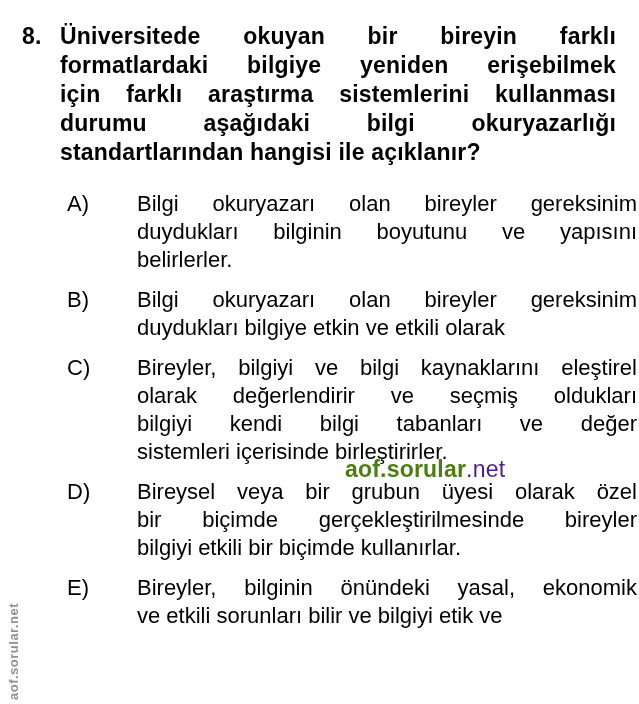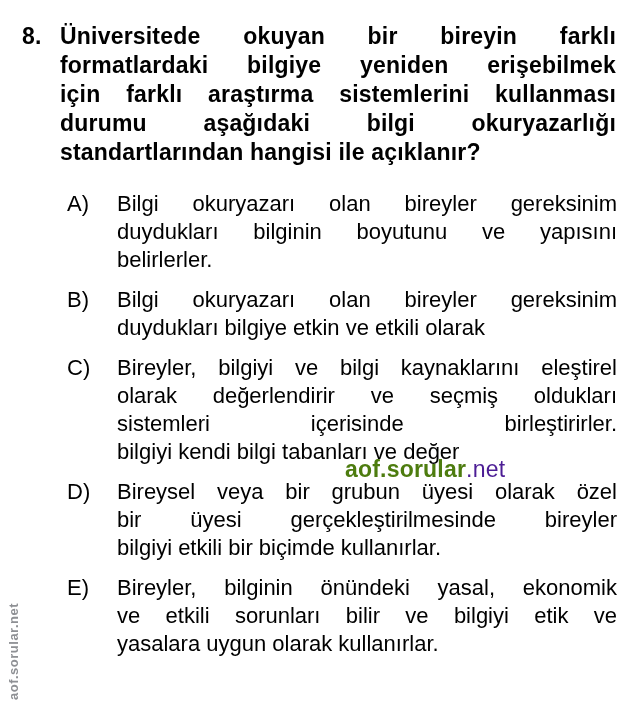--- a/index.html
+++ b/index.html
@@ -28,21 +28,21 @@
 
   
   .options { margin: 23px 0 0 67px; }
   .option {
     display: flex;
     font-size: 22px;
     line-height: 28px;
     margin-bottom: 12px;
   }
   .opt-letter { width: 50px; flex: 0 0 50px; }
-  .opt-lines { width: 500px; flex: 0 0 500px; }
+  .opt-lines { width: 500px; flex: 0 0 500px; margin-left: 20px; }
 
   
   .tline { text-align: justify; text-align-last: justify; white-space: normal; }
   .tline:last-child { text-align-last: left; }
 
   
   .wm-center {
     position: absolute;
     left: 345px; top: 456px;
     z-index: 0;
@@ -109,40 +109,39 @@
           <div class="tline">Bilgi okuryazarı olan bireyler gereksinim</div>
           <div class="tline">duydukları bilgiye etkin ve etkili olarak</div>
         </div>
     </div>
 
     <div class="option">
       <div class="opt-letter">C)</div>
       <div class="opt-lines">
           <div class="tline">Bireyler, bilgiyi ve bilgi kaynaklarını eleştirel</div>
           <div class="tline">olarak değerlendirir ve seçmiş oldukları</div>
+          <div class="tline">bilgiyi kendi bilgi tabanları ve değer</div>
           <div class="tline">sistemleri içerisinde birleştirirler.</div>
-          <div class="tline">bilgiyi kendi bilgi tabanları ve değer</div>
         </div>
     </div>
 
     <div class="option">
       <div class="opt-letter">D)</div>
       <div class="opt-lines">
           <div class="tline">Bireysel veya bir grubun üyesi olarak özel</div>
-          <div class="tline">bir üyesi gerçekleştirilmesinde bireyler</div>
+          <div class="tline">bir biçimde gerçekleştirilmesinde bireyler</div>
           <div class="tline">bilgiyi etkili bir biçimde kullanırlar.</div>
         </div>
     </div>
 
     <div class="option">
       <div class="opt-letter">E)</div>
       <div class="opt-lines">
           <div class="tline">Bireyler, bilginin önündeki yasal, ekonomik</div>
           <div class="tline">ve etkili sorunları bilir ve bilgiyi etik ve</div>
-          <div class="tline">yasalara uygun olarak kullanırlar.</div>
         </div>
     </div>
 
   </div>
 
 </div>
 
 <div class="wm-left">
   <span>aof.sorular.net</span>
 </div>

